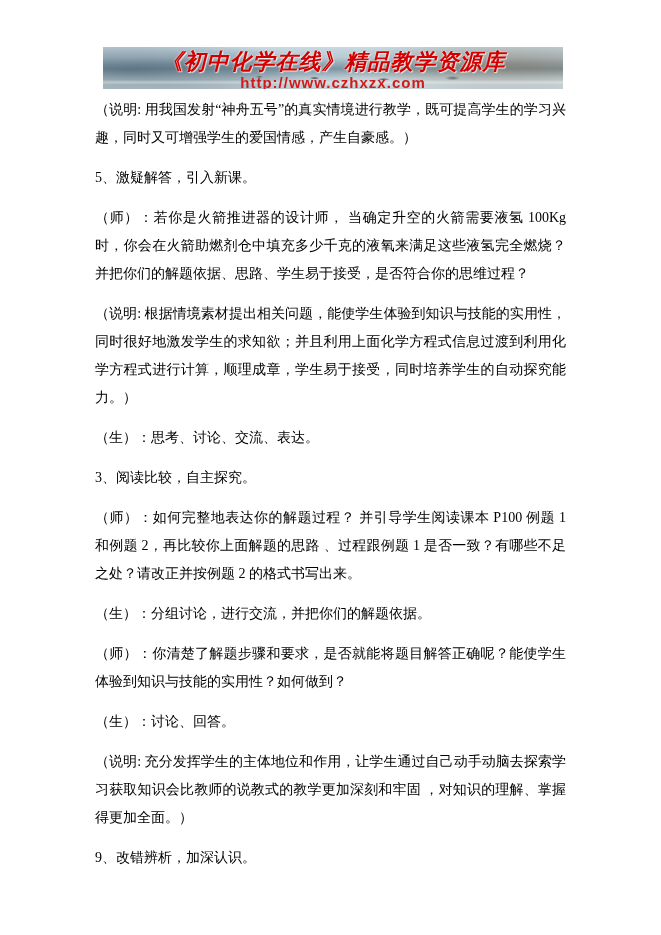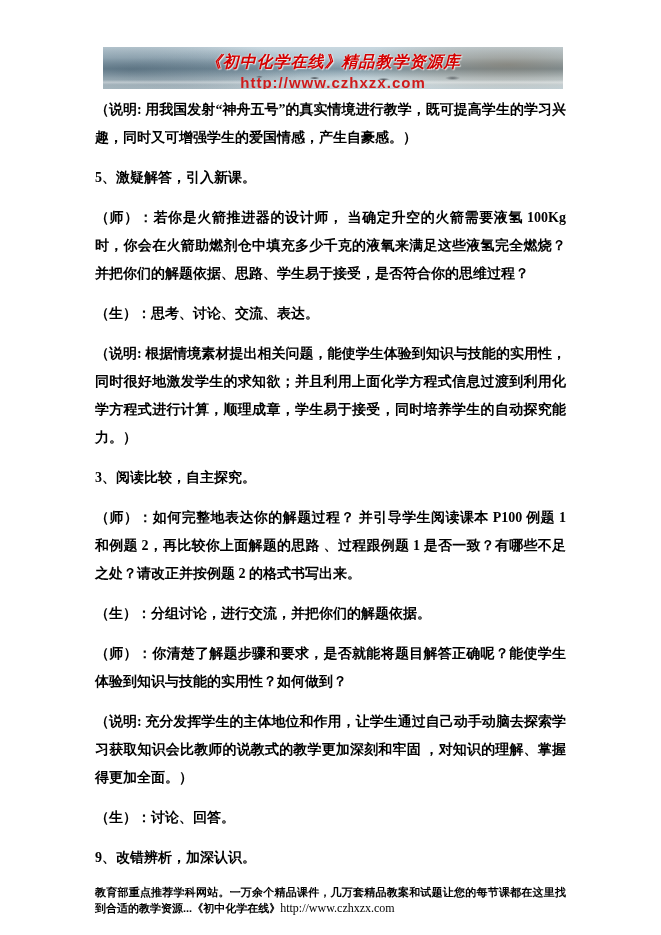--- a/index.html
+++ b/index.html
@@ -40,21 +40,21 @@
       linear-gradient(180deg, rgba(255,255,255,0) 78%, rgba(255,255,255,.35) 84%, rgba(255,255,255,0) 90%);
   }
   .banner-title{
     position:absolute;
     top:2px;left:0;right:0;
     z-index:2;
     text-align:center;
     font-family:"Liberation Serif","DejaVu Serif",serif;
     font-weight:bold;
     font-style:italic;
-    font-size:16px;
+    font-size:22px;
     line-height:26px;
     color:#d40000;
     letter-spacing:1px;
     text-shadow:0 0 2px rgba(255,255,255,.95), 1px 1px 1px rgba(255,255,255,.7);
     white-space:nowrap;
   }
   .banner-url{
     position:absolute;
     bottom:-3px;left:0;right:0;
     z-index:2;
@@ -69,21 +69,20 @@
   }
   
   .doc-body{margin-top:7px;}
   .para{
     margin:0 0 12px 0;
     font-size:14px;
     line-height:28px;
     color:#000000;
     text-align:justify;
     word-break:break-all;
-    font-weight:bold;
   }
   
   .page-footer{
     margin-top:8px;
     font-family:"Liberation Sans","DejaVu Sans",sans-serif;
     font-weight:bold;
     font-size:11px;
     line-height:16px;
     color:#000000;
     text-align:justify;
@@ -102,28 +101,25 @@
 
   <div class="banner">
     <div class="banner-title">《初中化学在线》精品教学资源库</div>
     <div class="banner-url">http://www.czhxzx.com</div>
   </div>
 
   <div class="doc-body">
     <p class="para">（说明: 用我国发射“神舟五号”的真实情境进行教学，既可提高学生的学习兴趣，同时又可增强学生的爱国情感，产生自豪感。）</p>
     <p class="para">5、激疑解答，引入新课。</p>
     <p class="para">（师）：若你是火箭推进器的设计师， 当确定升空的火箭需要液氢 100Kg 时，你会在火箭助燃剂仓中填充多少千克的液氧来满足这些液氢完全燃烧？并把你们的解题依据、思路、学生易于接受，是否符合你的思维过程？</p>
+    <p class="para">（说明: 根据情境素材提出相关问题，能使学生体验到知识与技能的实用性，同时很好地激发学生的求知欲；并且利用上面化学方程式信息过渡到利用化学方程式进行计算，顺理成章，学生易于接受，同时培养学生的自动探究能力。）</p>
     <p class="para">（生）：思考、讨论、交流、表达。</p>
-    <p class="para">（说明: 根据情境素材提出相关问题，能使学生体验到知识与技能的实用性，同时很好地激发学生的求知欲；并且利用上面化学方程式信息过渡到利用化学方程式进行计算，顺理成章，学生易于接受，同时培养学生的自动探究能力。）</p>
     <p class="para">3、阅读比较，自主探究。</p>
     <p class="para">（师）：如何完整地表达你的解题过程？ 并引导学生阅读课本 P100 例题 1 和例题 2，再比较你上面解题的思路 、过程跟例题 1 是否一致？有哪些不足之处？请改正并按例题 2 的格式书写出来。</p>
     <p class="para">（生）：分组讨论，进行交流，并把你们的解题依据。</p>
     <p class="para">（师）：你清楚了解题步骤和要求，是否就能将题目解答正确呢？能使学生体验到知识与技能的实用性？如何做到？</p>
+    <p class="para">（生）：讨论、回答。</p>
     <p class="para">（说明: 充分发挥学生的主体地位和作用，让学生通过自己动手动脑去探索学习获取知识会比教师的说教式的教学更加深刻和牢固 ，对知识的理解、掌握得更加全面。）</p>
-    <p class="para">（生）：讨论、回答。</p>
     <p class="para">9、改错辨析，加深认识。</p>
   </div>
 
-  <div class="page-footer">
-    <span>教育部重点推荐学科网站。一万余个精品课件，几万套精品教案和试题让您的每节课都在这里找到合适的教学资源...《初中化学在线》</span><span class="footer-url">http://www.czhxzx.com</span>
-  </div>
 
 </div>
 
 </body></html>

